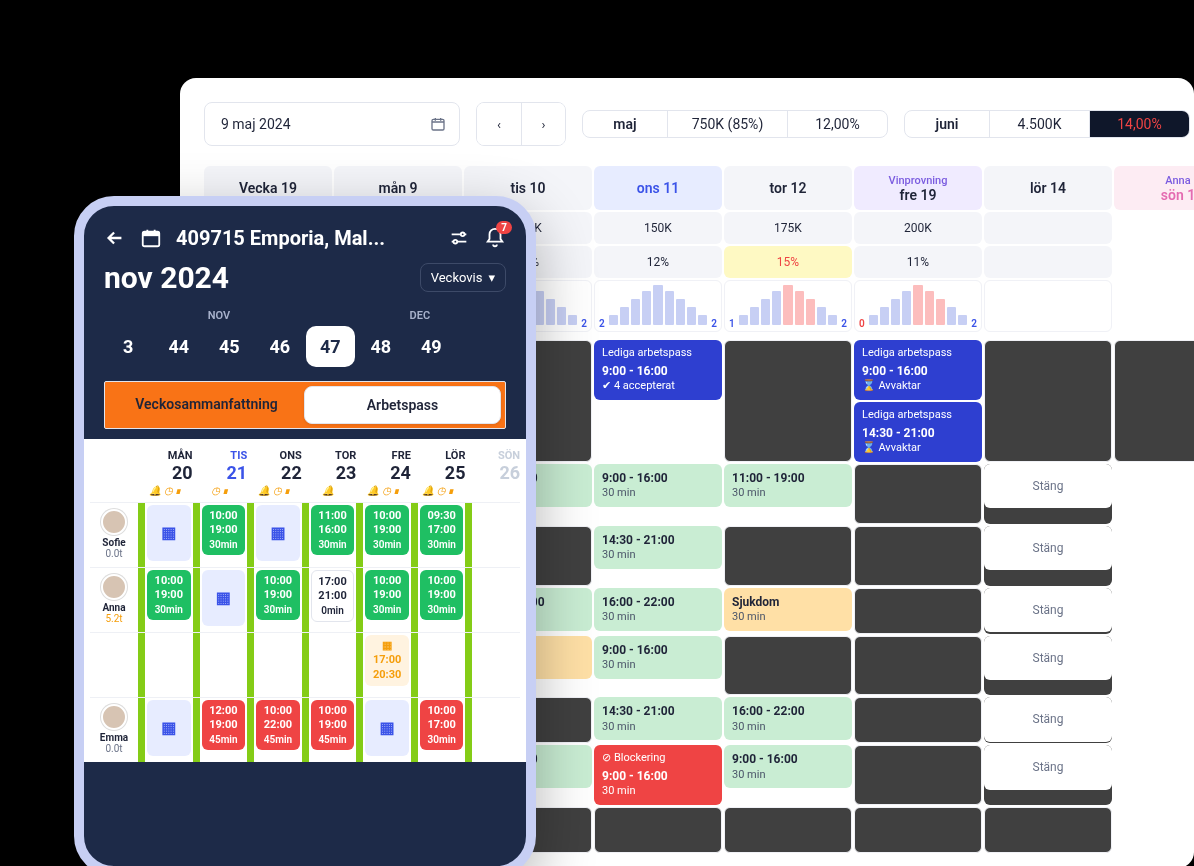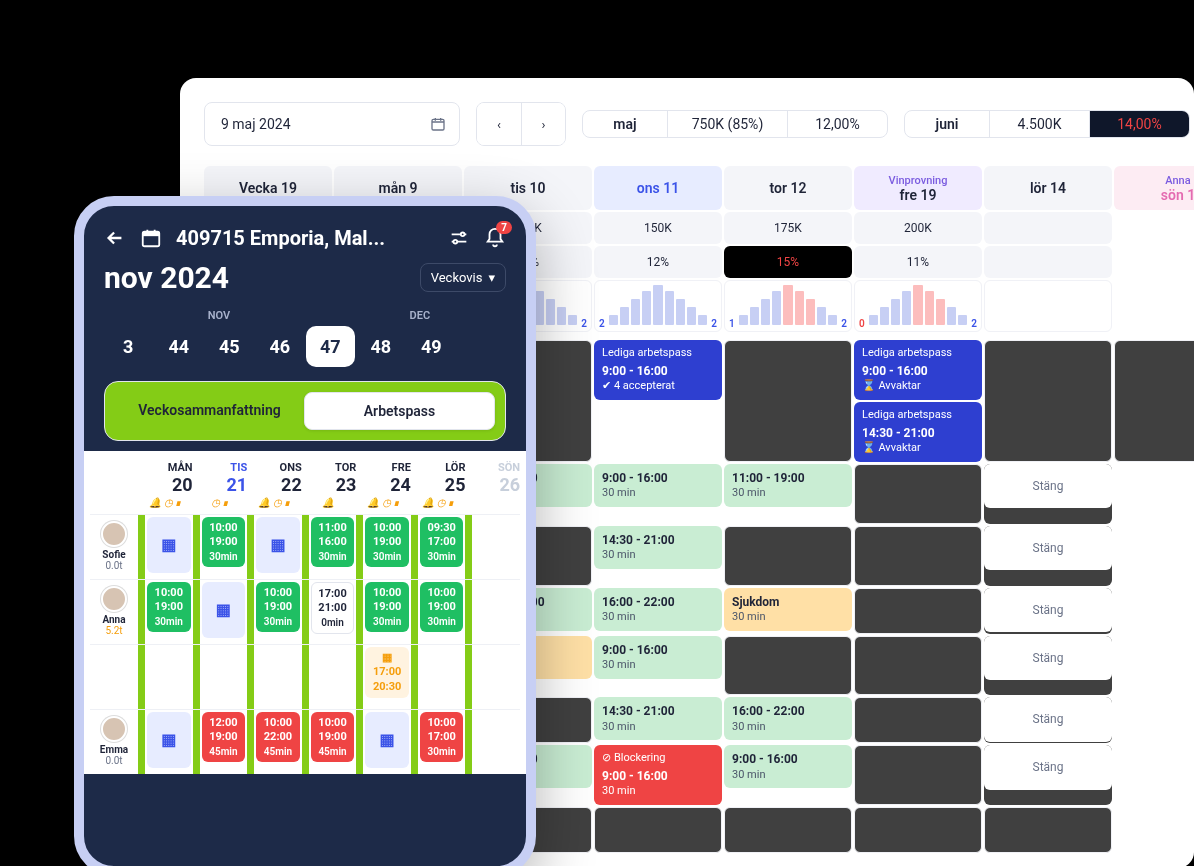--- a/index.html
+++ b/index.html
@@ -23,21 +23,21 @@
 
   .d-head{display:flex}
   .d-col{width:128px;flex:0 0 128px;margin-right:2px}
   .d-h{height:44px;background:#f4f5f9;border-radius:6px;display:flex;flex-direction:column;align-items:center;justify-content:center;font-size:14px;color:#1f2438;font-weight:600}
   .d-h .sub{font-size:11px;color:#7b5ce0;font-weight:500}
   .d-h.today{background:#e7ecff;color:#3b53e8}
   .d-h.special{background:#f0ebff}
   .d-h.holiday{background:#fdecf3}
   .d-h.holiday .main{color:#e46bb1}
   .d-krow .d-cell2{height:32px;background:#f4f5f9;border-radius:6px;margin-top:2px;display:flex;align-items:center;justify-content:center;font-size:12px;color:#1f2438}
-  .d-krow .d-cell2.red{background:#000000;color:#ef4444}
+  .d-krow .d-cell2.red{background:#fef9c3;color:#ef4444}
   .d-spark{height:52px;background:#fff;margin-top:2px;border-radius:6px;position:relative;border:1px solid #f0f1f6}
   .d-bars{position:absolute;left:14px;right:14px;bottom:6px;top:10px;display:flex;align-items:flex-end;gap:2px}
   .d-bars i{flex:1;background:#c7cff4;border-radius:1px}
   .d-bars i.hot{background:#fcbdbd}
   .d-sp-l{position:absolute;bottom:2px;font-size:10px;color:#3b53e8;font-weight:600}
   .d-sp-l.l{left:4px}
   .d-sp-l.r{right:4px}
   .d-sp-l.red{color:#ef4444}
 
   .d-body{margin-top:8px}
@@ -67,21 +67,21 @@
   .p-badge{position:absolute;top:-6px;right:-6px;background:#ef4444;color:#fff;font-size:10px;border-radius:10px;padding:1px 5px;font-weight:700}
   .p-month{display:flex;align-items:center;justify-content:space-between;margin-top:6px}
   .p-month h1{font-size:30px;font-weight:700}
   .p-drop{border:1px solid #3d4a68;border-radius:8px;padding:6px 10px;font-size:13px;color:#fff;display:flex;align-items:center;gap:6px}
   .p-months{display:flex;font-size:11px;color:#a8b2cc;margin-top:14px}
   .p-months span{flex:1;text-align:center;font-weight:600}
   .p-weeks{display:flex;gap:2px;margin-top:4px;align-items:center;color:#fff;font-size:18px;font-weight:700}
   .p-wk{flex:1;text-align:center;padding:10px 0;border-radius:10px}
   .p-wk.active{background:#fff;color:#1d2a48}
 
-  .p-tabs{display:flex;background:#84cc16;border:1px solid #e2e5ed;border-radius:14px;margin:14px 20px 0 20px;padding:10px}
+  .p-tabs{display:flex;background:#f97316;border:1px solid #e2e5ed;border-radius:2px;margin:14px 20px 0 20px;padding:4px}
   .p-tab{flex:1;text-align:center;padding:10px;font-size:14px;font-weight:600;color:#1f2438;border-radius:8px}
   .p-tab.active{background:#fff;box-shadow:0 1px 3px rgba(0,0,0,.1);border:1px solid #e2e5ed}
 
   .p-grid{background:#fff;margin-top:10px;padding:10px 6px 0 6px}
   .p-dh{display:flex}
   .p-dh .c0{width:48px}
   .p-dh .dc{flex:1;text-align:right}
   .p-dh .dname{font-size:11px;font-weight:700;color:#1f2438}
   .p-dh .dnum{font-size:18px;font-weight:700;color:#1f2438}
   .p-dh .dc.today .dname,.p-dh .dc.today .dnum{color:#3b53e8}

